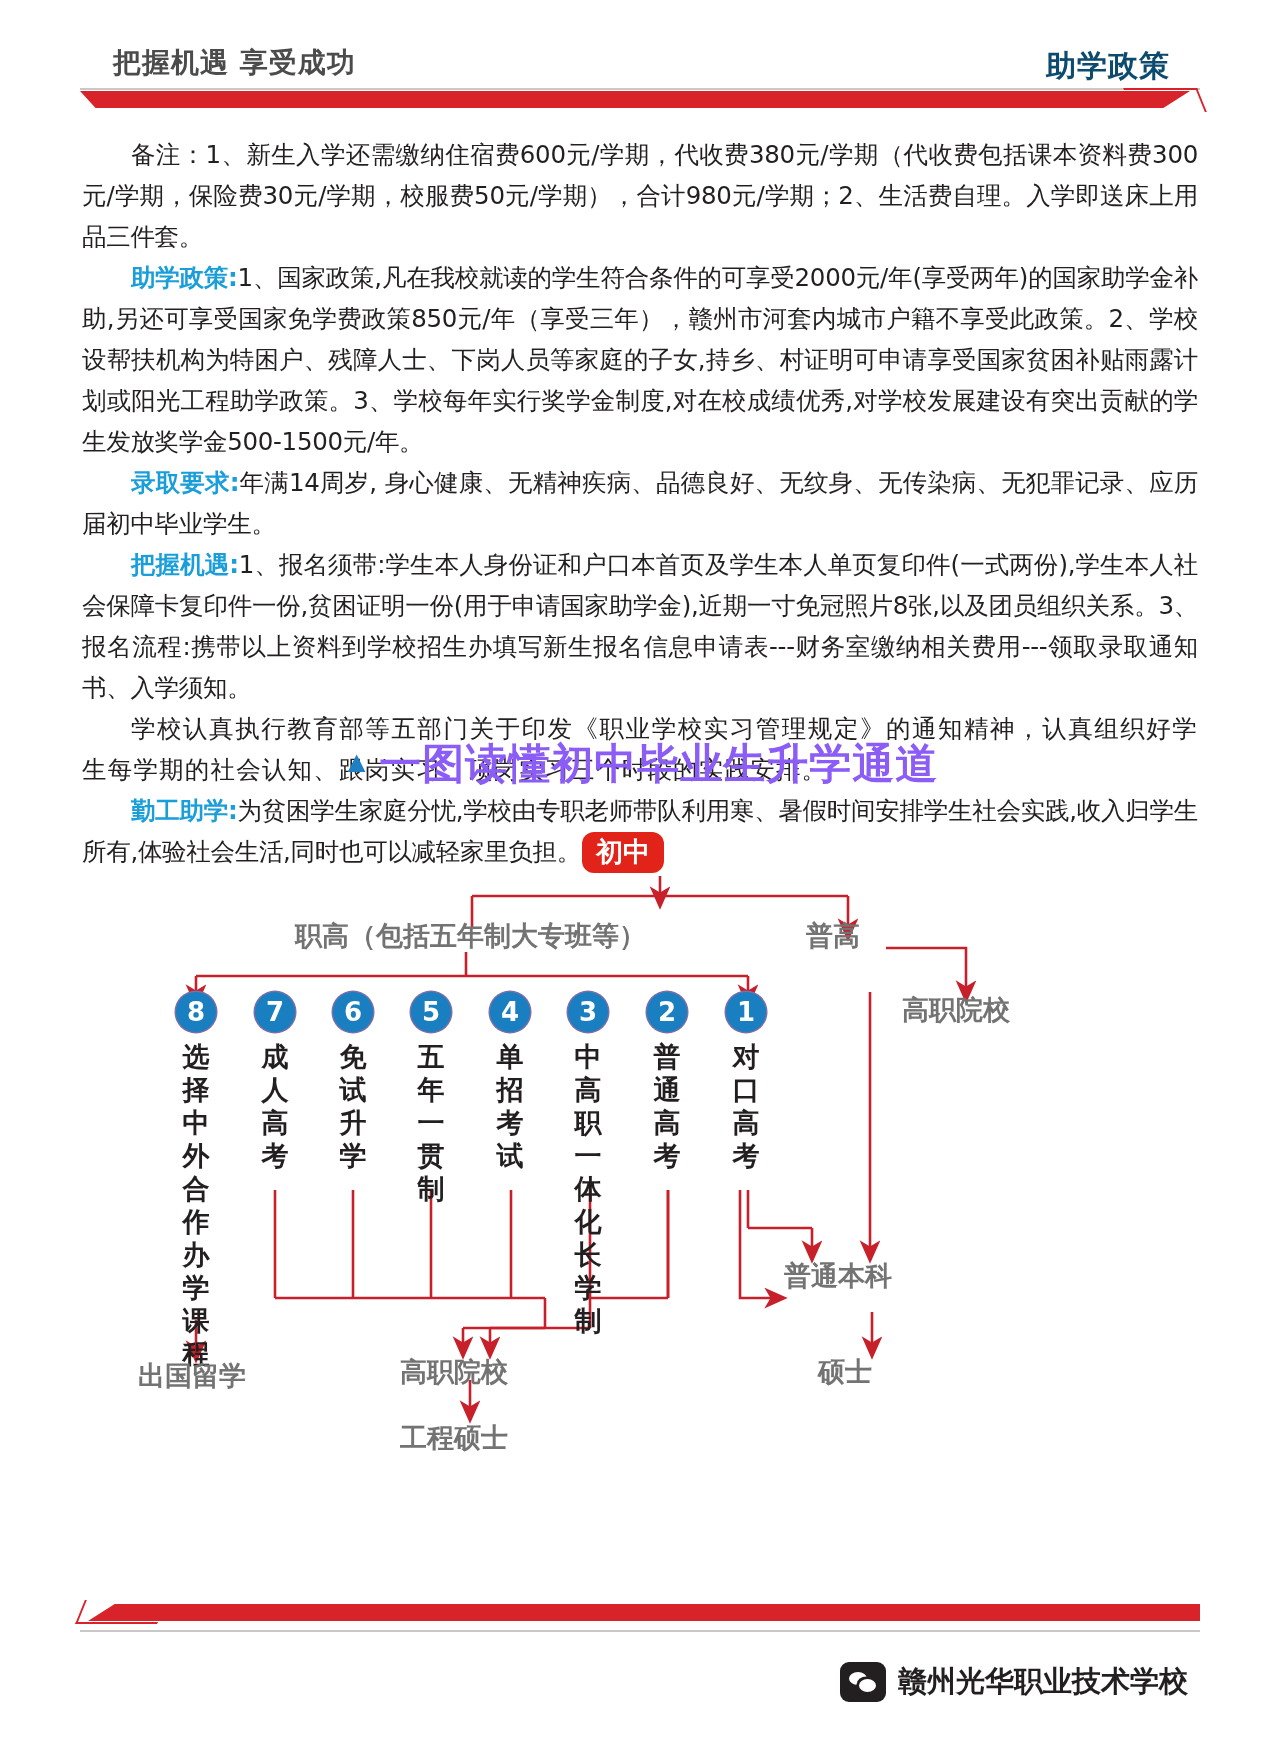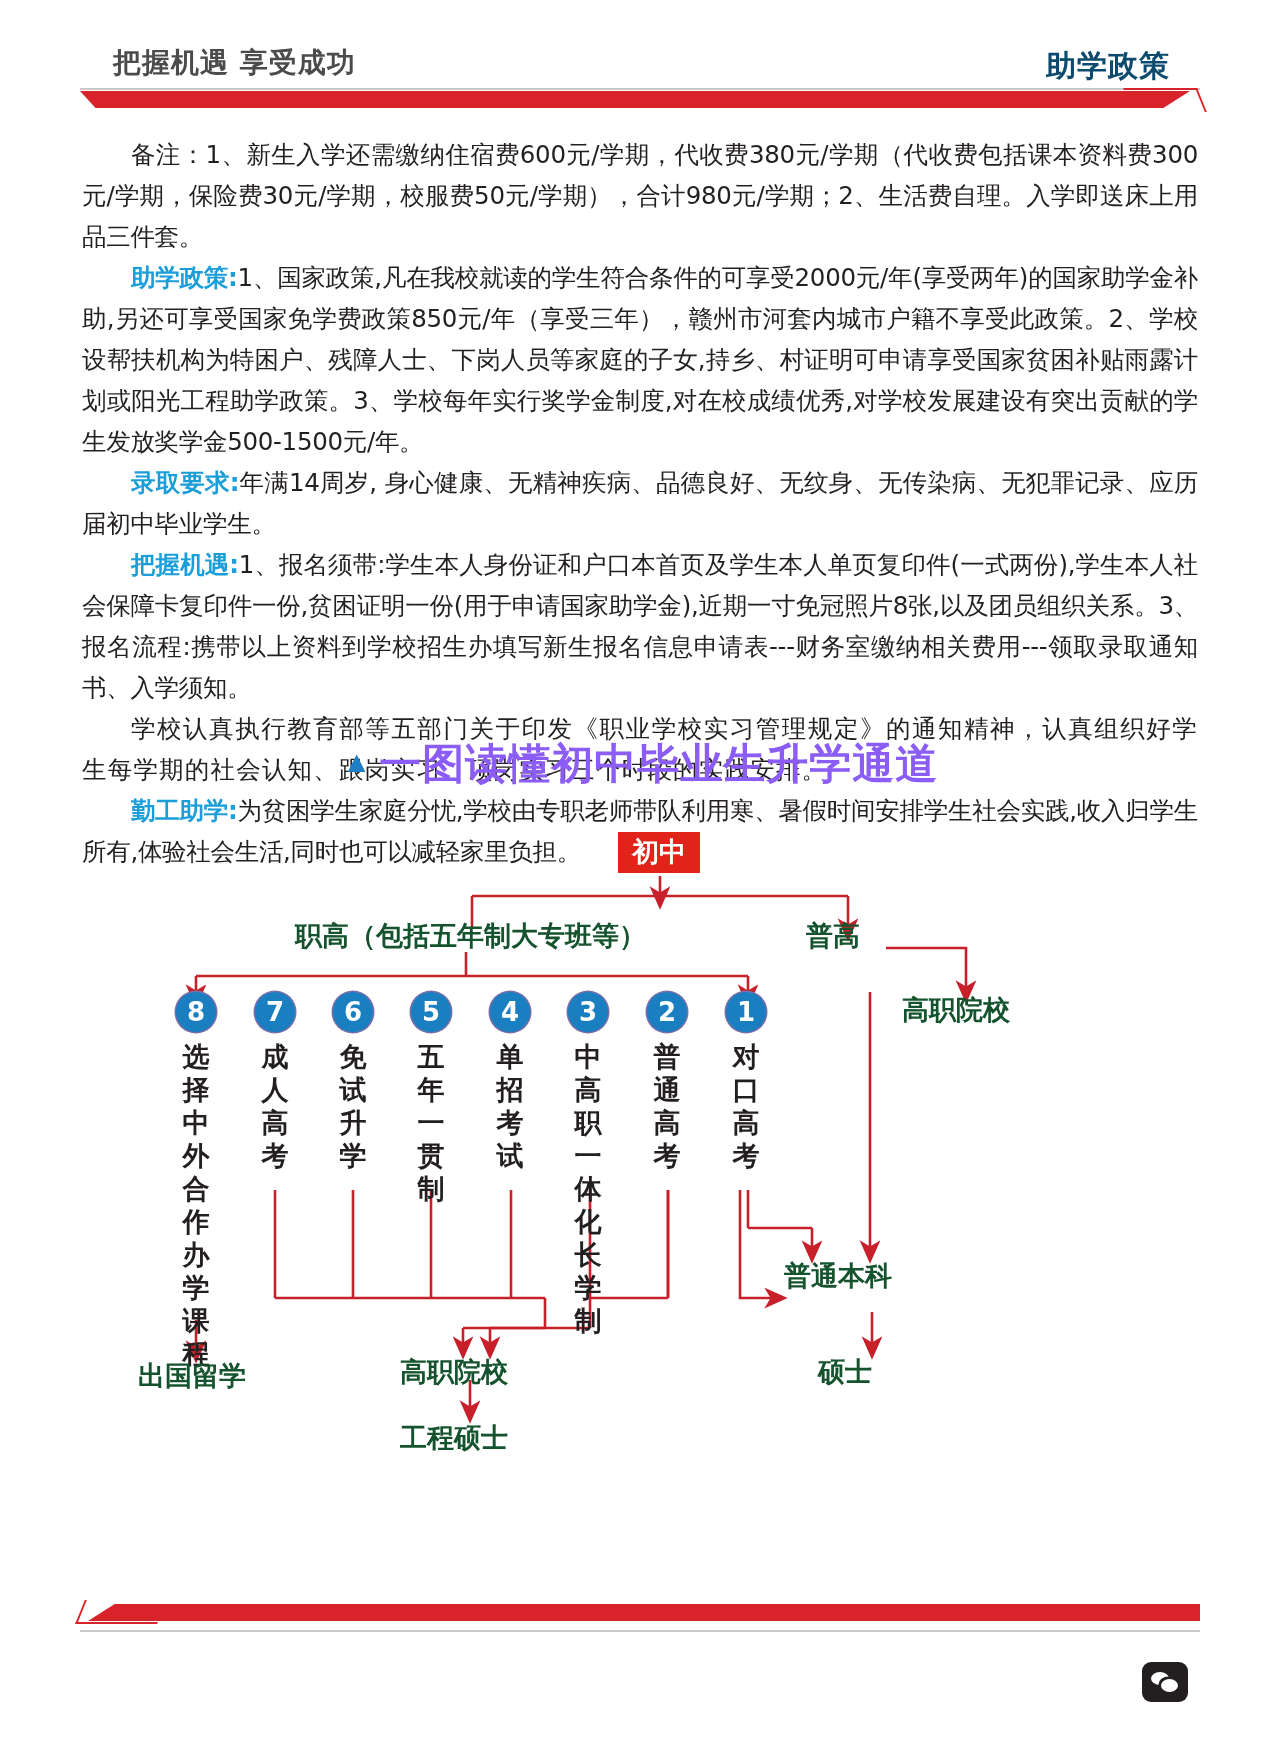--- a/index.html
+++ b/index.html
@@ -80,21 +80,21 @@
     letter-spacing:1px;
     font-family:"DejaVu Sans",sans-serif;
   }
 
   
   #flow{position:absolute;left:0;top:800px;width:1280px;height:720px;}
   #flow svg{position:absolute;left:0;top:0;}
   .node{
     position:absolute;
     font-family:"DejaVu Sans",sans-serif;
-    font-weight:bold;color:#14532d;
+    font-weight:bold;color:#737373;
     white-space:nowrap;
   }
   .node.red-box{
     background:#e2231a;color:#ffffff;
     font-size:27px;padding:4px 14px 6px 14px;
     line-height:1.15;
   }
   .node.plain{font-size:27px;}
 
   .vstack{
@@ -238,21 +238,21 @@
       <path d="M870,192 L870,452" marker-end="url(#ah)"></path>
 
       <path d="M740,390 L740,498 L776,498" marker-end="url(#ah)"></path>
 
       <path d="M872,512 L872,548" marker-end="url(#ah)"></path>
 
       <path d="M470,580 L470,612" marker-end="url(#ah)"></path>
     </g>
   </svg>
 
-  <div class="node red-box" style="left:618px;top:32px;">初中</div>
+  <div class="node red-box" style="left:582px;top:32px;border-radius:12px;">初中</div>
 
   <div class="node plain" style="left:295px;top:118px;">职高（包括五年制大专班等）</div>
   <div class="node plain" style="left:806px;top:118px;">普高</div>
   <div class="node plain" style="left:902px;top:192px;">高职院校</div>
 
   <div class="circ" style="left:176px;top:192px;">8</div>
   <div class="circ" style="left:255px;top:192px;">7</div>
   <div class="circ" style="left:333px;top:192px;">6</div>
   <div class="circ" style="left:411px;top:192px;">5</div>
   <div class="circ" style="left:490px;top:192px;">4</div>
@@ -329,14 +329,15 @@
 </div>
 
 <div id="footer">
   <div class="ftr-band-wrap">
     <div class="ftr-thin"></div>
     <div class="ftr-band"></div>
   </div>
   <div class="ftr-rule"></div>
   <div class="ftr-brand">
     <div class="wechat-badge"></div>
+    <div class="brand-txt">赣州光华职业技术学校</div>
   </div>
 </div>
 
 </body></html>

